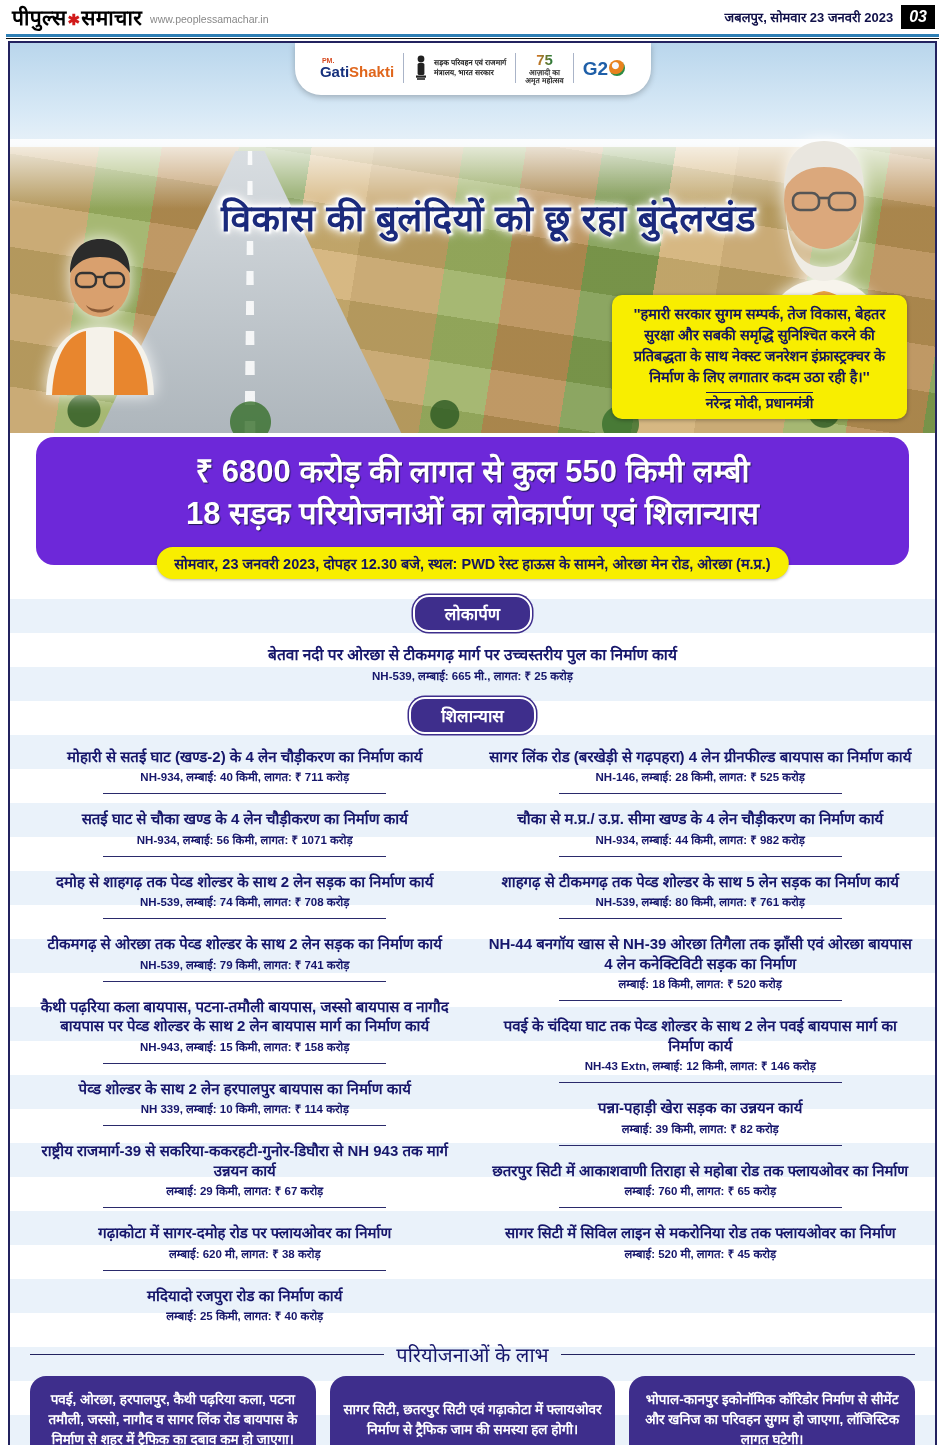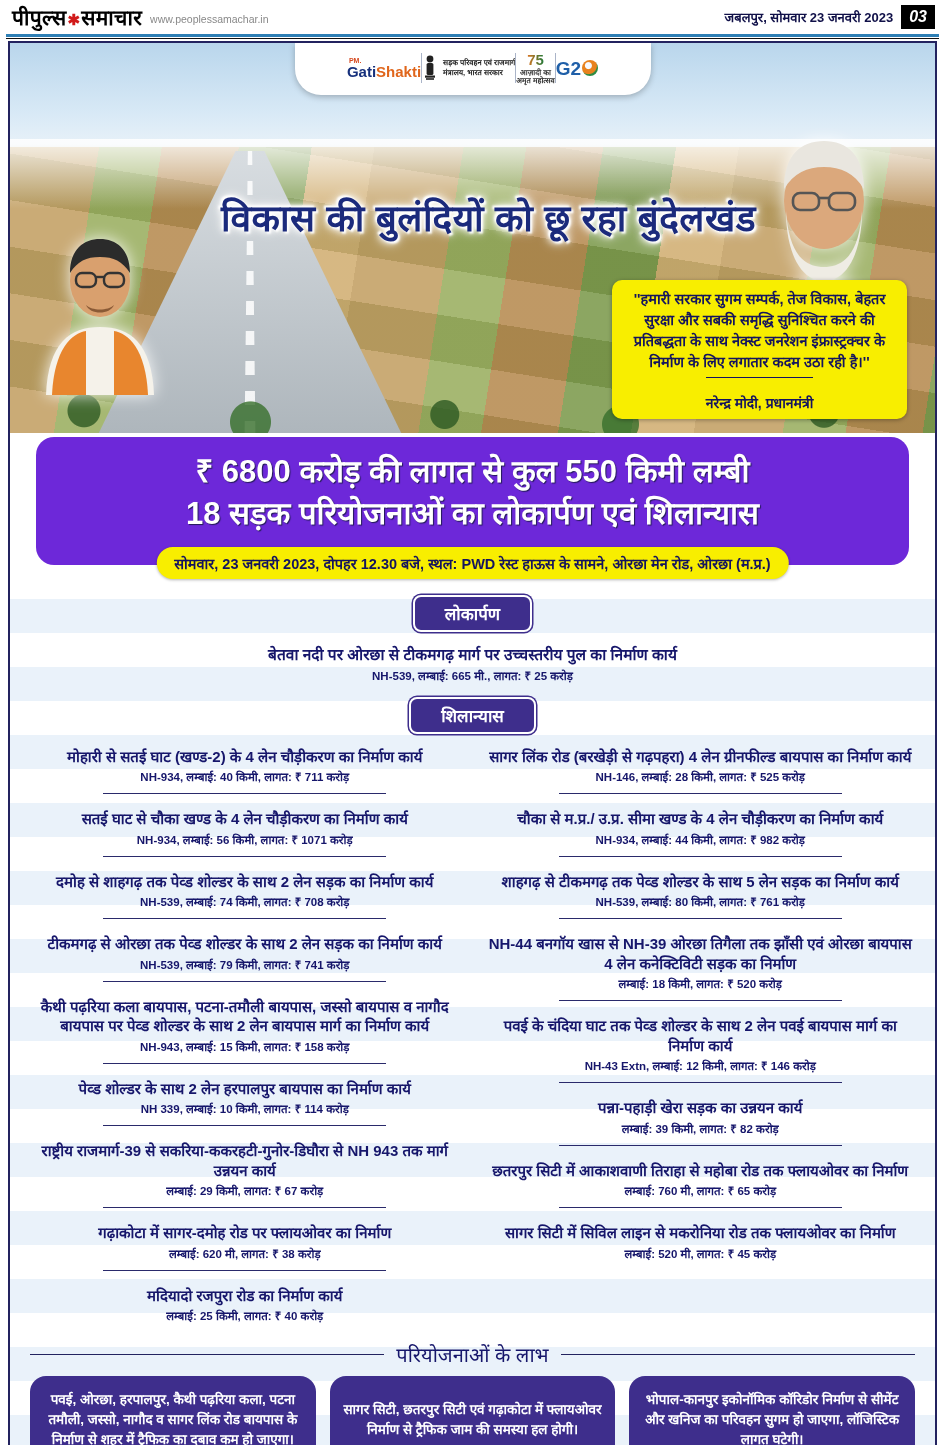--- a/index.html
+++ b/index.html
@@ -34,21 +34,21 @@
     clip-path: polygon(49.4% 0, 50.6% 0, 51.5% 100%, 48.5% 100%); opacity: .85; }
   .trees { position: absolute; left: 0; right: 0; bottom: 0; height: 74px; opacity: .8;
     background:
       radial-gradient(circle at 8% 70%, #2d5a23 0 16px, transparent 17px),
       radial-gradient(circle at 26% 85%, #38702c 0 20px, transparent 21px),
       radial-gradient(circle at 47% 75%, #2d5a23 0 14px, transparent 15px),
       radial-gradient(circle at 66% 88%, #38702c 0 18px, transparent 19px),
       radial-gradient(circle at 88% 72%, #2d5a23 0 15px, transparent 16px); }
 
   .logobar { position: absolute; left: 50%; transform: translateX(-50%); top: 0; width: 356px; height: 52px;
-    background: #fff; border-radius: 0 0 26px 26px; display: flex; align-items: center; justify-content: center; 
+    background: #fff; border-radius: 0 0 26px 26px; display: flex; align-items: center; justify-content: center; gap: 9px;
     box-shadow: 0 2px 6px rgba(0,0,0,.25); padding: 4px 10px 6px; }
   .logo-sep { width: 1px; height: 30px; background: #aab4c8; }
   .gs { line-height: 1; text-align: left; }
   .gs .pm { font-size: 7px; font-weight: bold; color: #d6491f; display: block; margin-left: 2px; }
   .gs .g1 { font-weight: bold; font-size: 15px; color: #16307c; }
   .gs .g2 { font-weight: bold; font-size: 15px; color: #e0661c; }
   .ministry { display: flex; align-items: center; gap: 5px; }
   .ministry .txt { font-size: 7.5px; color: #222; line-height: 1.3; font-weight: bold; }
   .amrit { text-align: center; line-height: 1.1; }
   .amrit .seven5 { font-weight: bold; font-size: 15px; background: linear-gradient(90deg, #e07420, #1e7a3a); -webkit-background-clip: text; background-clip: text; color: transparent; }
@@ -60,32 +60,32 @@
   .headline { position: absolute; top: 148px; left: 0; right: 0; text-align: center; font-size: 37px; font-weight: bold; color: #1b2a7c;
     text-shadow: 0 0 6px #fff, 0 0 10px #fff, 0 0 14px #fff, 2px 2px 2px #fff, -2px -2px 2px #fff; letter-spacing: .5px; padding-left: 32px; }
 
   .portrait { position: absolute; filter: drop-shadow(0 0 8px rgba(255,255,255,.9)); }
   .portrait.left { left: 16px; bottom: 38px; }
   .portrait.right { right: 22px; top: 72px; }
 
   .quote { position: absolute; right: 28px; bottom: 14px; width: 295px; background: #f8ee00; border-radius: 10px;
     padding: 9px 12px 7px; text-align: center; box-shadow: 0 1px 4px rgba(0,0,0,.35); }
   .quote .q-text { font-size: 14.5px; font-weight: bold; color: #14145e; line-height: 1.45; }
-  .quote .q-attrib { display: inline-block; font-size: 14px; font-weight: bold; color: #14145e; border-top: 1.5px solid #14145e; margin-top: 4px; padding-top: 15px; }
+  .quote .q-attrib { display: inline-block; font-size: 14px; font-weight: bold; color: #14145e; border-top: 1.5px solid #14145e; margin-top: 4px; padding-top: 0; }
 
   
   .banner { margin: 4px 26px 0; background: #6d28d9; border-radius: 18px; text-align: center; padding: 14px 10px 30px; position: relative; }
   .banner .b1, .banner .b2 { color: #fff; font-weight: bold; font-size: 31px; line-height: 1.35; text-shadow: 1px 1px 1px #221a55; }
   .schedule { position: absolute; left: 50%; transform: translateX(-50%); bottom: -14px; background: #f8ee00; color: #14145e;
     font-weight: bold; font-size: 14.5px; white-space: nowrap; padding: 6px 18px; border-radius: 16px; box-shadow: 0 1px 3px rgba(0,0,0,.3); }
 
   
   .content { padding: 24px 14px 6px; background: repeating-linear-gradient(180deg, #ffffff 0 34px, #eaf2fa 34px 68px); }
   .pill-row { text-align: center; margin: 6px 0; }
-  .pill { display: inline-block; background: #3e2e8c; color: #fff; font-weight: bold; font-size: 17px; padding: 5px 30px; border-radius: 8px; border: 2px solid #fff; box-shadow: 0 0 0 1.5px #3e2e8c; }
+  .pill { display: inline-block; background: #3e2e8c; color: #fff; font-weight: bold; font-size: 17px; padding: 5px 30px; border-radius: 16px; border: 2px solid #fff; box-shadow: 0 0 0 1.5px #3e2e8c; }
   .proj { text-align: center; padding: 7px 6px 8px; }
   .proj .t { font-weight: bold; font-size: 15px; color: #16166b; line-height: 1.3; }
   .proj .d { font-size: 11.5px; font-weight: bold; color: #16166b; margin-top: 3px; }
   .proj:not(.no-sep)::after { content: ""; display: block; width: 66%; margin: 9px auto 0; border-bottom: 1.5px solid #2a2a6b; }
   .lok-proj .t { font-size: 15.5px; }
   .cols { display: flex; gap: 14px; }
   .col { flex: 1; }
 
   
   .benefits-head { display: flex; align-items: center; gap: 12px; margin: 10px 6px 8px; }

